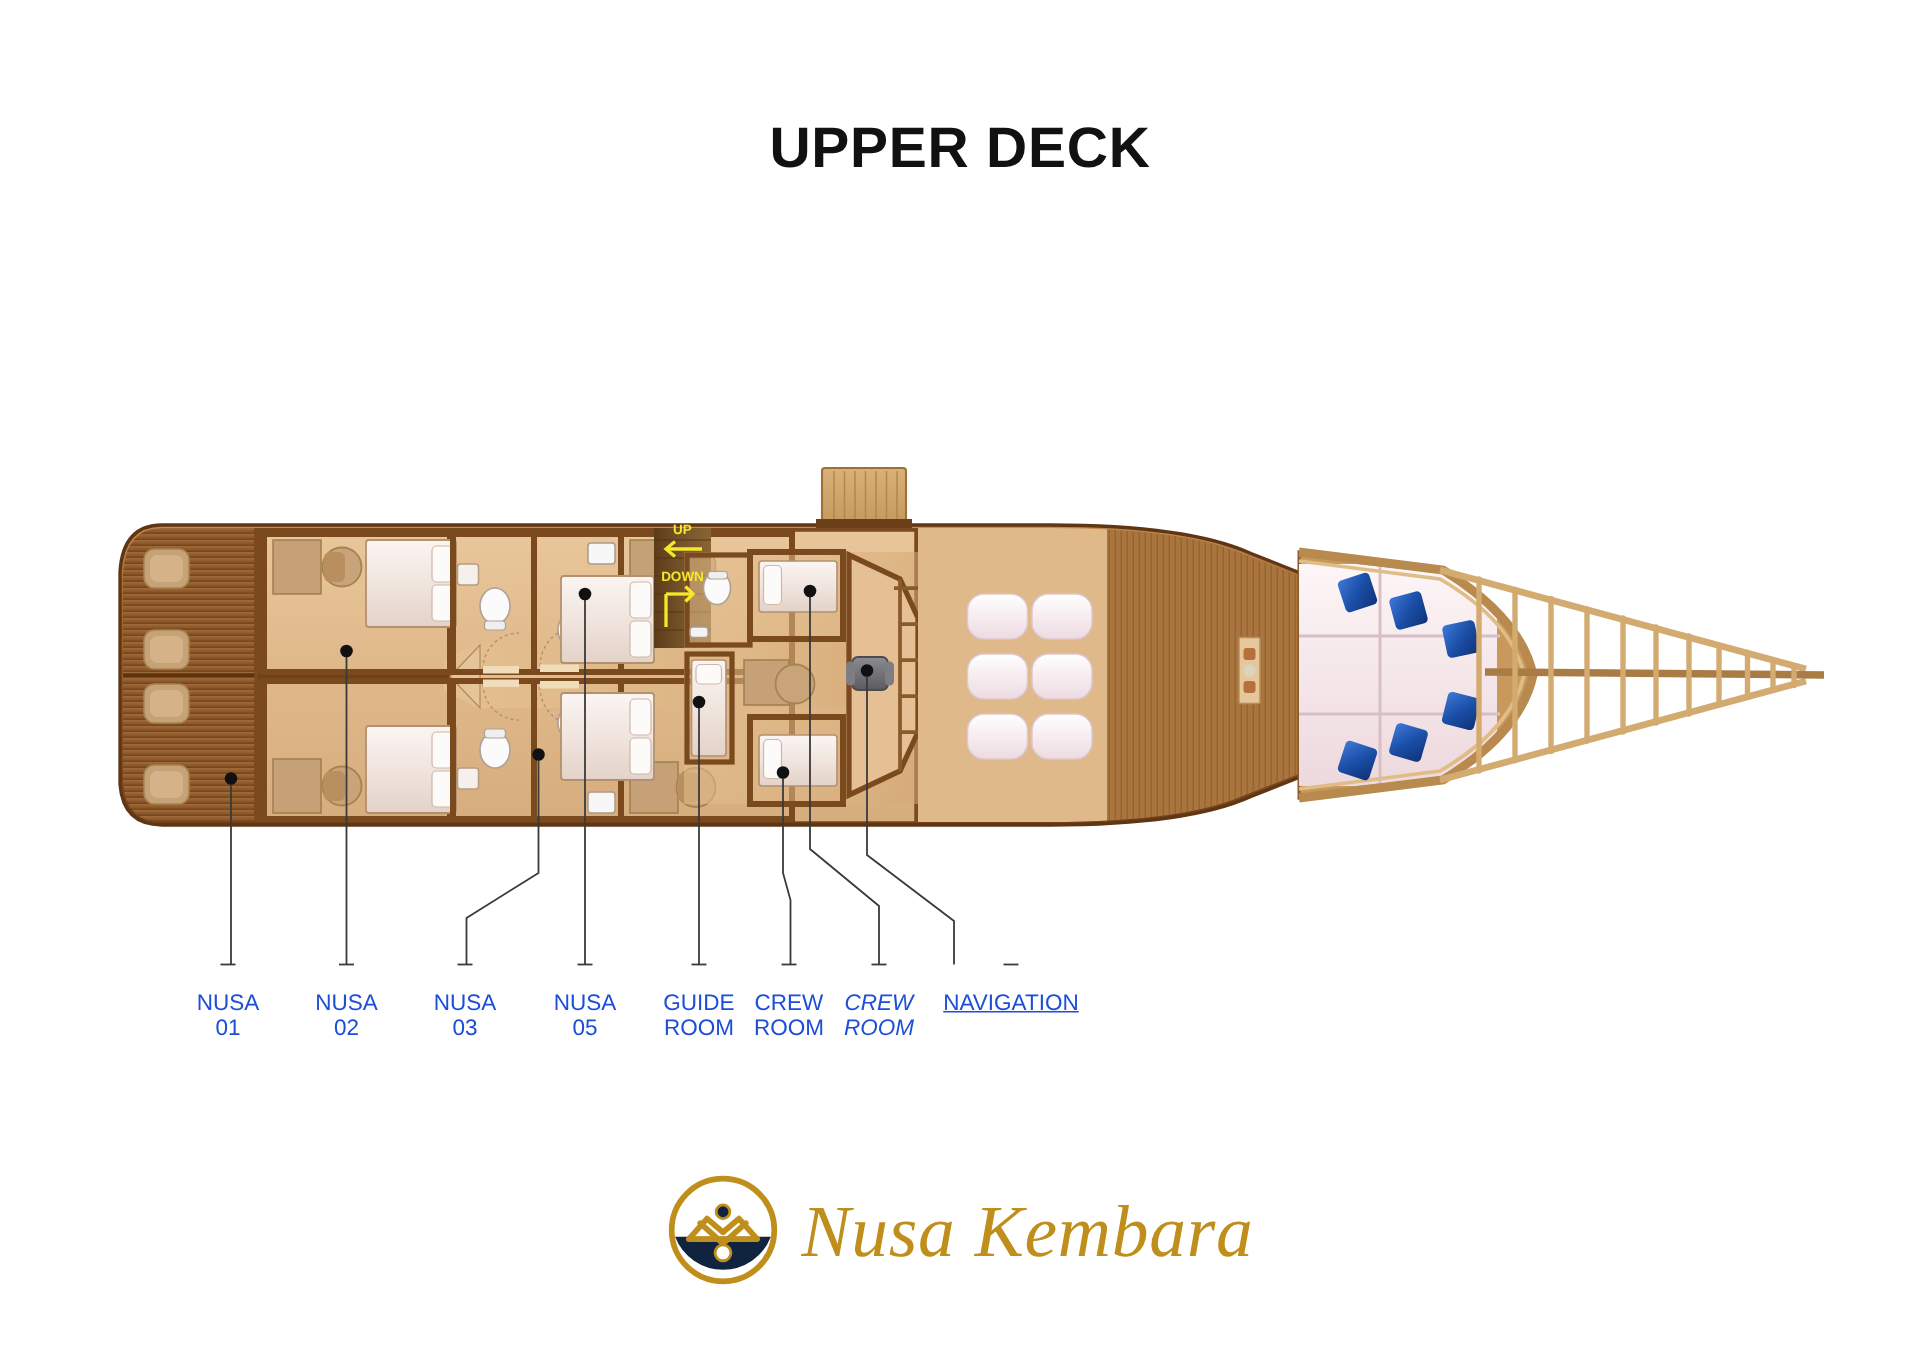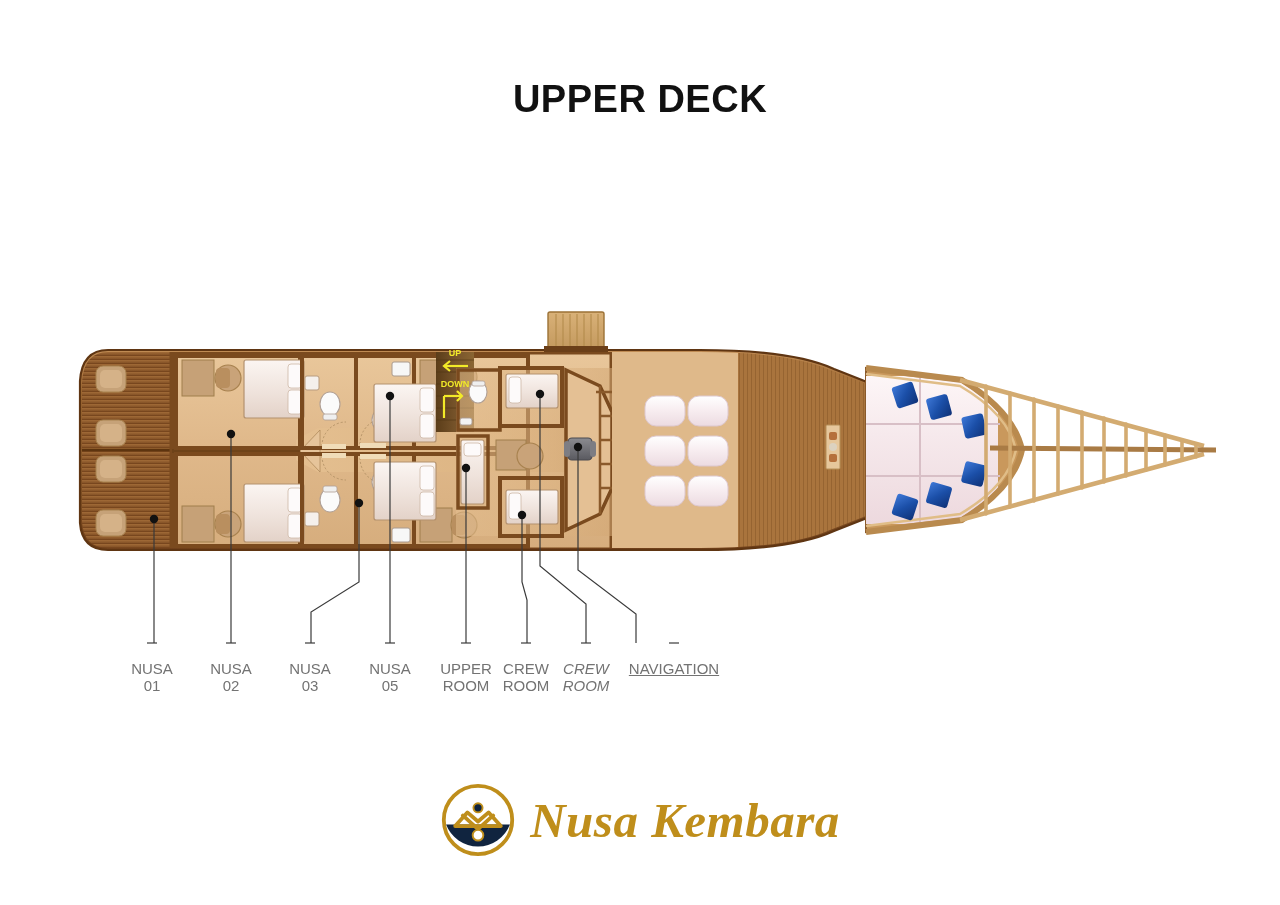--- a/index.html
+++ b/index.html
@@ -15,31 +15,31 @@
   #deck-title{
     position:absolute;left:0;top:78px;width:1280px;
     text-align:center;
     font-size:38px;font-weight:bold;letter-spacing:0.5px;
     color:#111111;
   }
   #plan-svg{position:absolute;left:0;top:0;width:1280px;height:905px;}
   .callout-label{
     position:absolute;
     font-size:15px;line-height:17px;
-    color:#737373;text-align:center;
+    color:#1d4ed8;text-align:center;
     white-space:pre-line;
   }
   #brand{
     position:absolute;left:0;top:782px;width:1280px;
     display:flex;align-items:center;justify-content:center;gap:14px;
   }
   #brand-mark{width:76px;height:76px;flex:0 0 auto;}
   #brand-name{
     font-family:"Liberation Serif", serif;
-    font-style:italic;font-weight:bold;
+    font-style:italic;font-weight:normal;
     font-size:49px;letter-spacing:0.5px;
     color:#bf8e1b;
   }
 </style>
 </head>
 <body>
 
 <div id="stage">
 
   <div id="deck-title">UPPER DECK</div>
@@ -476,21 +476,21 @@
 
   <div id="callout-labels">
       <div class="callout-label" style="left: 82px; top: 660px; width: 140px;">NUSA
 01</div>
       <div class="callout-label" style="left: 161px; top: 660px; width: 140px;">NUSA
 02</div>
       <div class="callout-label" style="left: 240px; top: 660px; width: 140px;">NUSA
 03</div>
       <div class="callout-label" style="left: 320px; top: 660px; width: 140px;">NUSA
 05</div>
-      <div class="callout-label" style="left: 396px; top: 660px; width: 140px;">UPPER
+      <div class="callout-label" style="left: 396px; top: 660px; width: 140px;">GUIDE
 ROOM</div>
       <div class="callout-label" style="left: 456px; top: 660px; width: 140px;">CREW
 ROOM</div>
       <div class="callout-label" style="left: 516px; top: 660px; width: 140px; font-style: italic;">CREW
 ROOM</div>
       <div class="callout-label" style="left: 604px; top: 660px; width: 140px; text-decoration: underline;">NAVIGATION</div>
     </div>
 
   <div id="brand">
     <svg id="brand-mark" viewBox="0 0 100 100">

